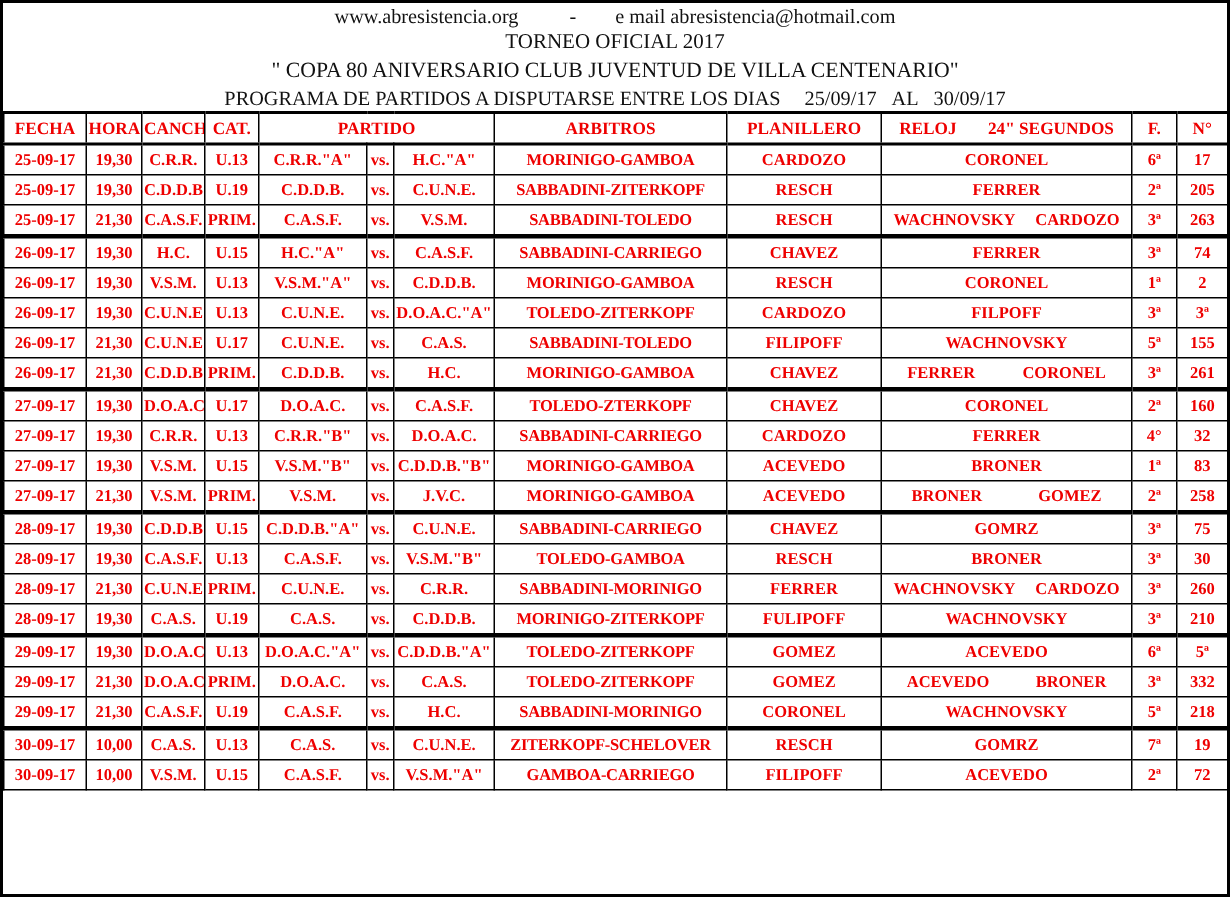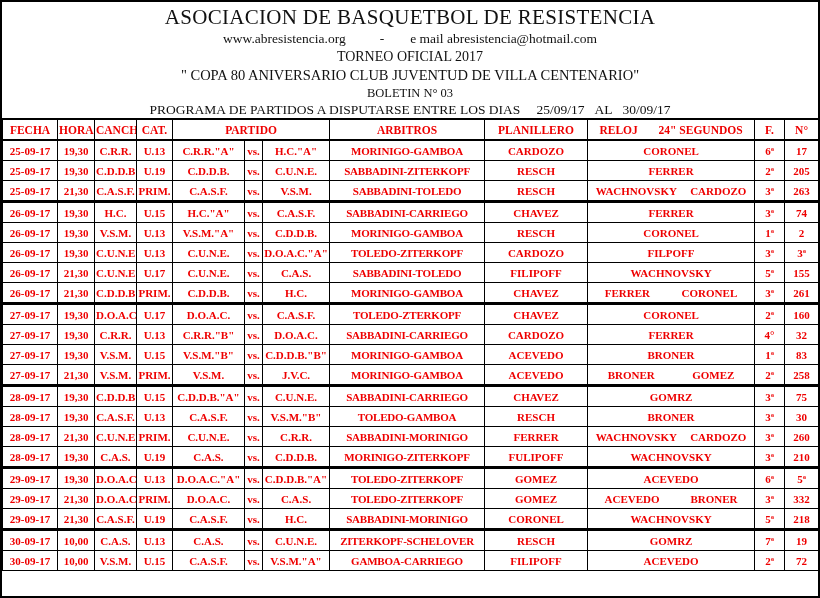--- a/index.html
+++ b/index.html
@@ -60,27 +60,25 @@
   td.c-planillero{font-size:11px;}
   .duo{display:flex;justify-content:space-around;align-items:center;height:100%;}
   th.reloj-head .duo span{padding:0 4px;}
 </style>
 </head>
 <body>
 
 <div class="page">
 
   <div class="doc-header">
-    <div class="title">ASOCIACION DE BASQUETBOL DE RESISTENCIA</div>
     <div class="l3">
       <span>www.abresistencia.org</span><span class="dash">-</span><span>e mail abresistencia@hotmail.com</span>
     </div>
     <div class="l4">TORNEO OFICIAL 2017</div>
     <div class="l5">" COPA 80 ANIVERSARIO CLUB JUVENTUD DE VILLA CENTENARIO"</div>
-    <div class="l6">BOLETIN N° 03</div>
     <div class="l7">
       <span>PROGRAMA DE PARTIDOS A DISPUTARSE ENTRE LOS DIAS</span><span class="d1">25/09/17</span><span class="d2">AL</span><span class="d3">30/09/17</span>
     </div>
   </div>
 
   <table class="sched">
     <colgroup>
       <col style="width:55px">
         <col style="width:37px">
         <col style="width:42px">

